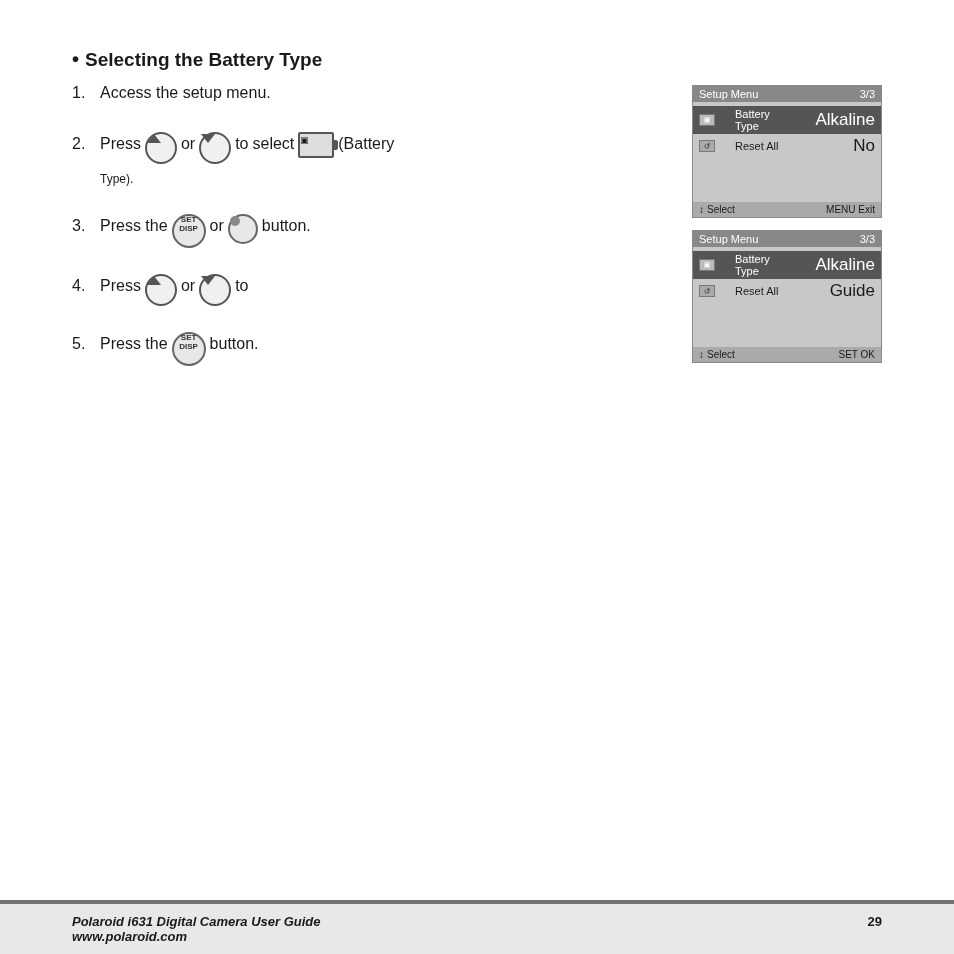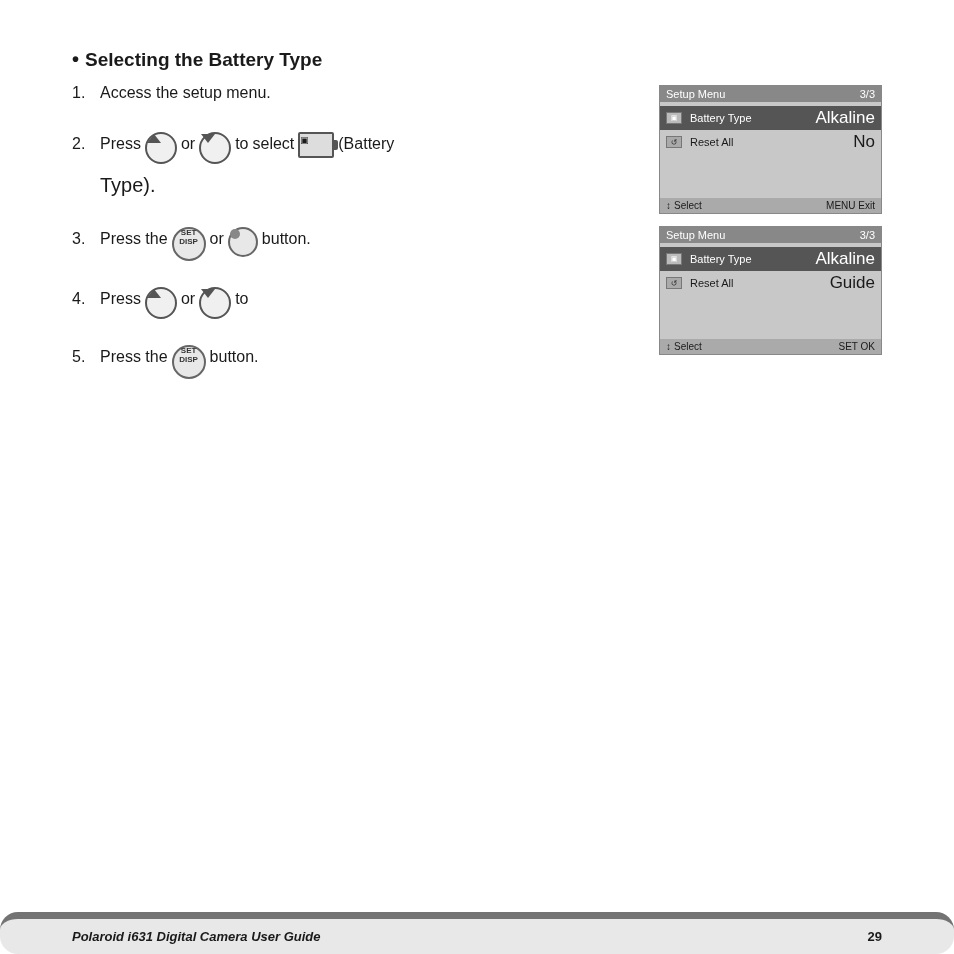--- a/index.html
+++ b/index.html
@@ -184,21 +184,21 @@
     .screens-area {
       display: flex;
       flex-direction: column;
       gap: 12px;
       margin-left: 30px;
       margin-top: 4px;
       flex-shrink: 0;
     }
 
     .screen {
-      width: 223px;
+      width: 190px;
       border: 1px solid #888;
       background: #c8c8c8;
       font-size: 11px;
     }
 
     .screen-header {
       display: flex;
       justify-content: space-between;
       background: #888;
       color: #fff;
@@ -207,21 +207,21 @@
     }
 
     .screen-body {
       padding: 4px 0;
     }
 
     .screen-row {
       display: flex;
       align-items: center;
       padding: 2px 6px;
-      gap: 8px;
+      gap: 20px;
     }
 
     .screen-row.selected {
       background: #555;
       color: white;
     }
 
     .row-icon {
       width: 16px;
       height: 12px;
@@ -281,40 +281,39 @@
     .page-footer {
       position: absolute;
       bottom: 0;
       left: 0;
       right: 0;
       background: #e8e8e8;
       padding: 10px 72px;
       display: flex;
       justify-content: space-between;
       align-items: flex-start;
-      border-top: 7px solid #737373;
-      border-radius: 18px;
+      border-top: 4px solid #737373;
     }
 
     .footer-left {
       font-size: 13px;
       font-weight: bold;
       font-style: italic;
     }
 
     .footer-right {
       font-size: 13px;
       font-weight: bold;
     }
 
     .step-line2 {
       padding-left: 28px;
       margin-top: -20px;
       margin-bottom: 26px;
-      font-size: 20px;
+      font-size: 12px;
       line-height: 1.55;
     }
   </style>
 </head>
 <body>
 
 <div class="page-content">
 
   <div class="section-title">
     <span class="bullet">•</span>
@@ -443,15 +442,16 @@
       </div>
 
     </div>
   </div>
 
 </div>
 
 <div class="page-footer">
   <div class="footer-left">
     <div>Polaroid i631 Digital Camera User Guide</div>
+    <div>www.polaroid.com</div>
   </div>
   <div class="footer-right">29</div>
 </div>
 
 </body></html>

